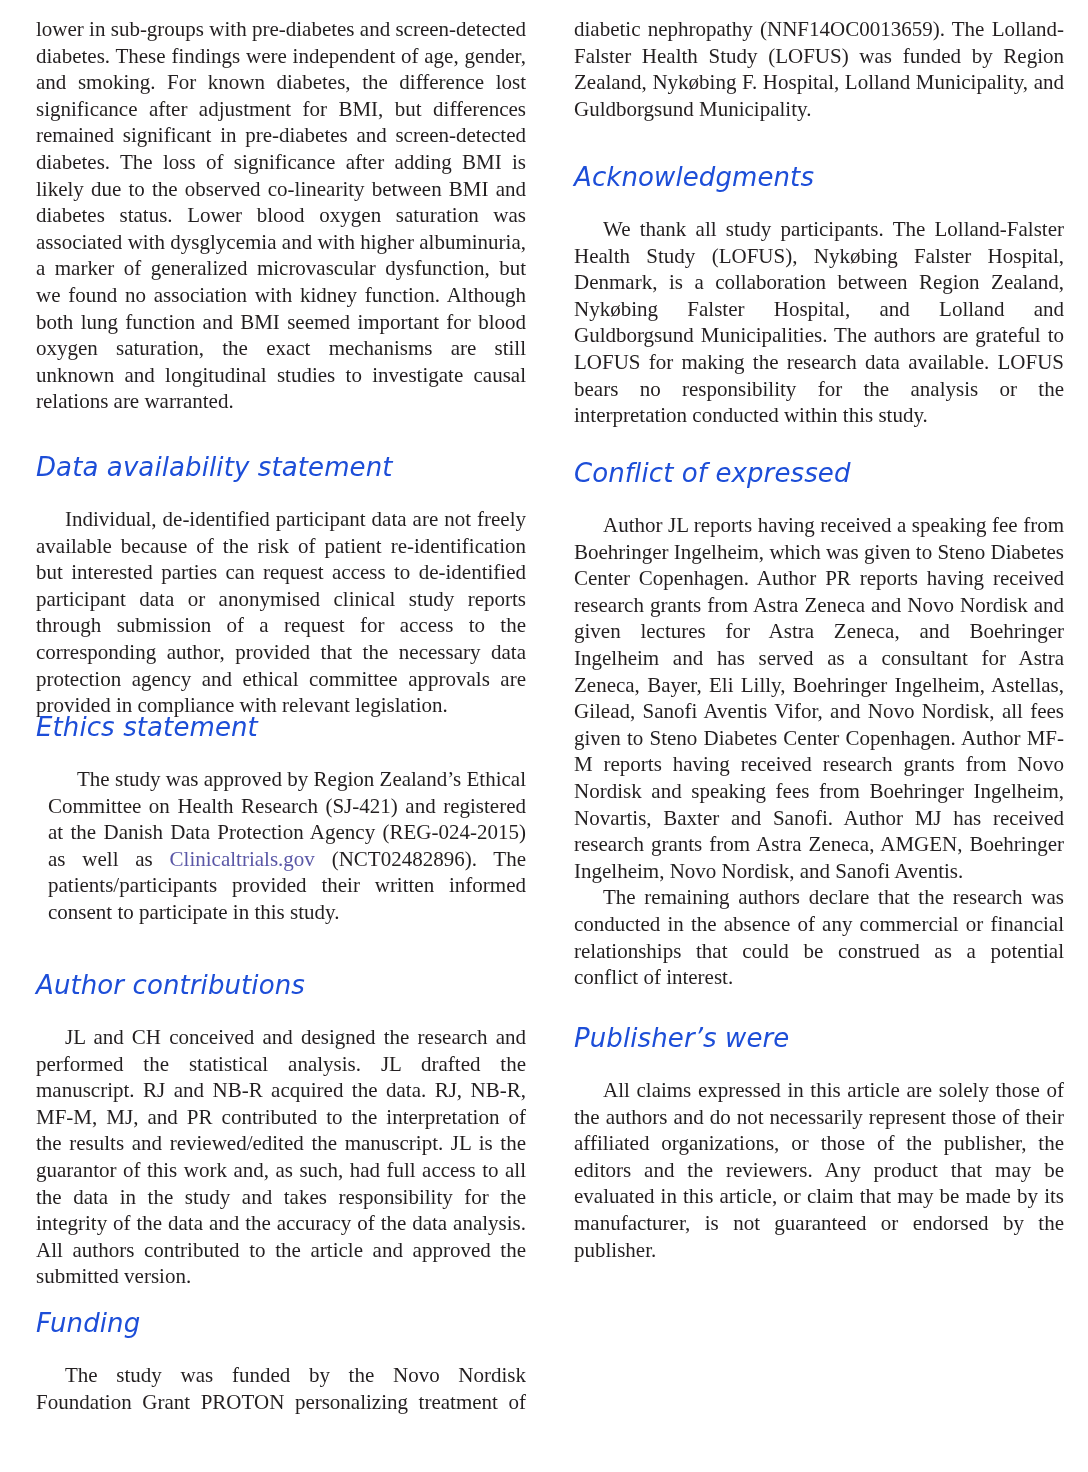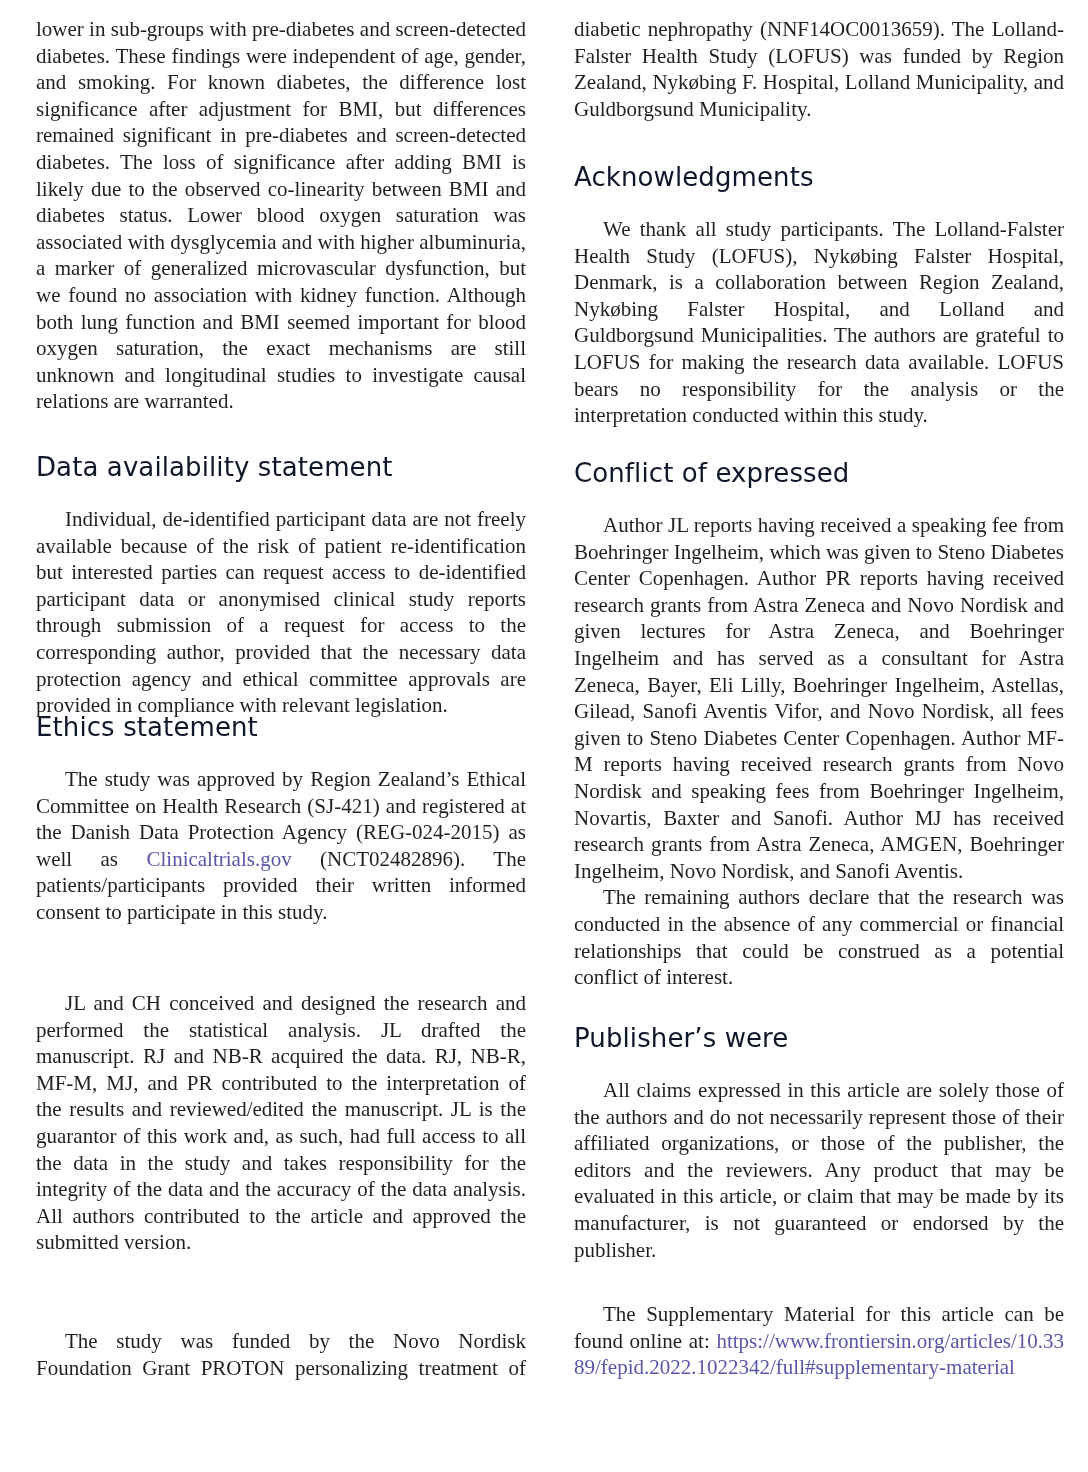--- a/index.html
+++ b/index.html
@@ -16,49 +16,52 @@
     text-align: justify;
     hyphens: none;
   }
   p.indent { text-indent: 29px; }
   h2 {
     margin: 0;
     font-family: "DejaVu Sans", "Liberation Sans", sans-serif;
     font-weight: normal;
     font-size: 26px;
     line-height: 34px;
-    color: #0f172a;
+    color: #1d4ed8;
     letter-spacing: 0.1px;
+    font-style: italic;
   }
   .link { color: #5a57a6; }
   .sec { position: absolute; left: 0; width: 490px; }
 </style>
 </head>
 <body>
 
 <div class="col col-left">
   <div class="sec" style="top:0px;">
     <p>lower in sub-groups with pre-diabetes and screen-detected diabetes. These findings were independent of age, gender, and smoking. For known diabetes, the difference lost significance after adjustment for BMI, but differences remained significant in pre-diabetes and screen-detected diabetes. The loss of significance after adding BMI is likely due to the observed co-linearity between BMI and diabetes status. Lower blood oxygen saturation was associated with dysglycemia and with higher albuminuria, a marker of generalized microvascular dysfunction, but we found no association with kidney function. Although both lung function and BMI seemed important for blood oxygen saturation, the exact mechanisms are still unknown and longitudinal studies to investigate causal relations are warranted.</p>
   </div>
 
   <div class="sec" style="top:410px;margin-top:24px;">
     <h2>Data availability statement</h2>
     <p class="indent" style="margin-top:22px;">Individual, de-identified participant data are not freely available because of the risk of patient re-identification but interested parties can request access to de-identified participant data or anonymised clinical study reports through submission of a request for access to the corresponding author, provided that the necessary data protection agency and ethical committee approvals are provided in compliance with relevant legislation.</p>
   </div>
 
   <div class="sec" style="top:694px;">
     <h2>Ethics statement</h2>
-    <p class="indent" style="margin-top:22px;"><span>The study was approved by Region Zealand’s Ethical Committee on Health Research (SJ-421) and registered at the Danish Data Protection Agency (REG-024-2015) as well as </span><span class="link">Clinicaltrials.gov</span><span> (NCT02482896). The patients/participants provided their written informed consent to participate in this study.</span></p>
+    <p class="indent" style="margin-top:22px;margin-left:12px;"><span>The study was approved by Region Zealand’s Ethical Committee on Health Research (SJ-421) and registered at the Danish Data Protection Agency (REG-024-2015) as well as </span><span class="link">Clinicaltrials.gov</span><span> (NCT02482896). The patients/participants provided their written informed consent to participate in this study.</span></p>
   </div>
 
   <div class="sec" style="top:952px;">
+    <h2>Author contributions</h2>
     <p class="indent" style="margin-top:22px;">JL and CH conceived and designed the research and performed the statistical analysis. JL drafted the manuscript. RJ and NB-R acquired the data. RJ, NB-R, MF-M, MJ, and PR contributed to the interpretation of the results and reviewed/edited the manuscript. JL is the guarantor of this work and, as such, had full access to all the data in the study and takes responsibility for the integrity of the data and the accuracy of the data analysis. All authors contributed to the article and approved the submitted version.</p>
   </div>
 
   <div class="sec" style="top:1290px;">
+    <h2>Funding</h2>
     <p class="indent" style="margin-top:22px; text-align-last: justify;">The study was funded by the Novo Nordisk Foundation Grant PROTON personalizing treatment of</p>
   </div>
 </div>
 
 <div class="col col-right">
   <div class="sec" style="top:0px;">
     <p>diabetic nephropathy (NNF14OC0013659). The Lolland-Falster Health Study (LOFUS) was funded by Region Zealand, Nykøbing F. Hospital, Lolland Municipality, and Guldborgsund Municipality.</p>
   </div>
 
   <div class="sec" style="top:144px;">
@@ -71,15 +74,14 @@
     <p class="indent" style="margin-top:22px;">Author JL reports having received a speaking fee from Boehringer Ingelheim, which was given to Steno Diabetes Center Copenhagen. Author PR reports having received research grants from Astra Zeneca and Novo Nordisk and given lectures for Astra Zeneca, and Boehringer Ingelheim and has served as a consultant for Astra Zeneca, Bayer, Eli Lilly, Boehringer Ingelheim, Astellas, Gilead, Sanofi Aventis Vifor, and Novo Nordisk, all fees given to Steno Diabetes Center Copenhagen. Author MF-M reports having received research grants from Novo Nordisk and speaking fees from Boehringer Ingelheim, Novartis, Baxter and Sanofi. Author MJ has received research grants from Astra Zeneca, AMGEN, Boehringer Ingelheim, Novo Nordisk, and Sanofi Aventis.</p>
     <p class="indent">The remaining authors declare that the research was conducted in the absence of any commercial or financial relationships that could be construed as a potential conflict of interest.</p>
   </div>
 
   <div class="sec" style="top:1005px;">
     <h2>Publisher’s were</h2>
     <p class="indent" style="margin-top:22px;">All claims expressed in this article are solely those of the authors and do not necessarily represent those of their affiliated organizations, or those of the publisher, the editors and the reviewers. Any product that may be evaluated in this article, or claim that may be made by its manufacturer, is not guaranteed or endorsed by the publisher.</p>
   </div>
 
   <div class="sec" style="top:1263px;">
-    <p class="indent" style="margin-top:22px; word-break: break-all;"><span style="word-break: normal;">The Supplementary Material for this article can be found online at: </span><span class="link">https://www.frontiersin.org/articles/10.3389/fepid.2022.1022342/full#supplementary-material</span></p>
   </div>
 </div>
 
 </body></html>

